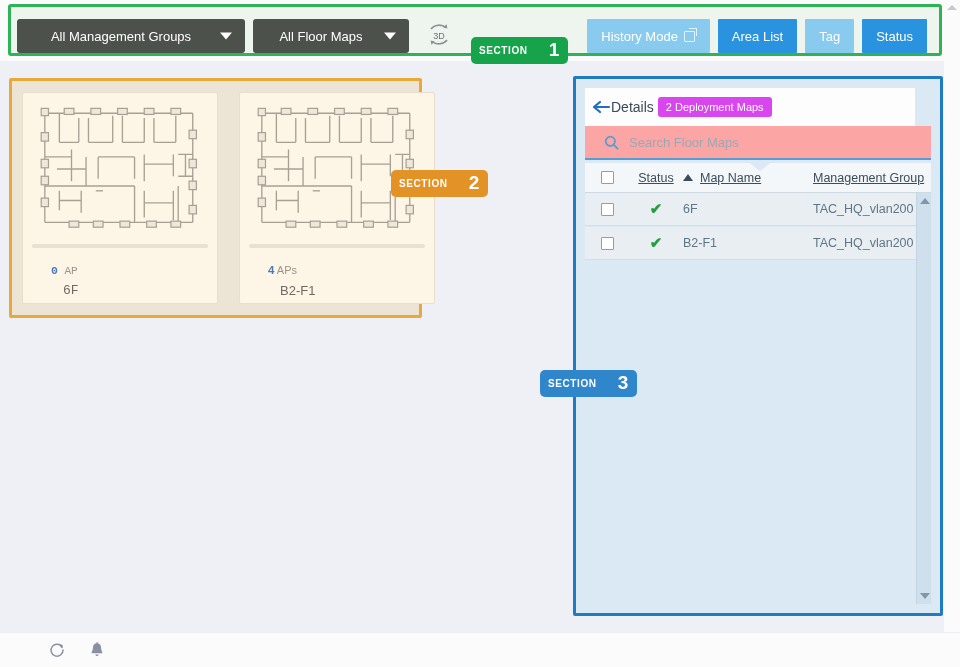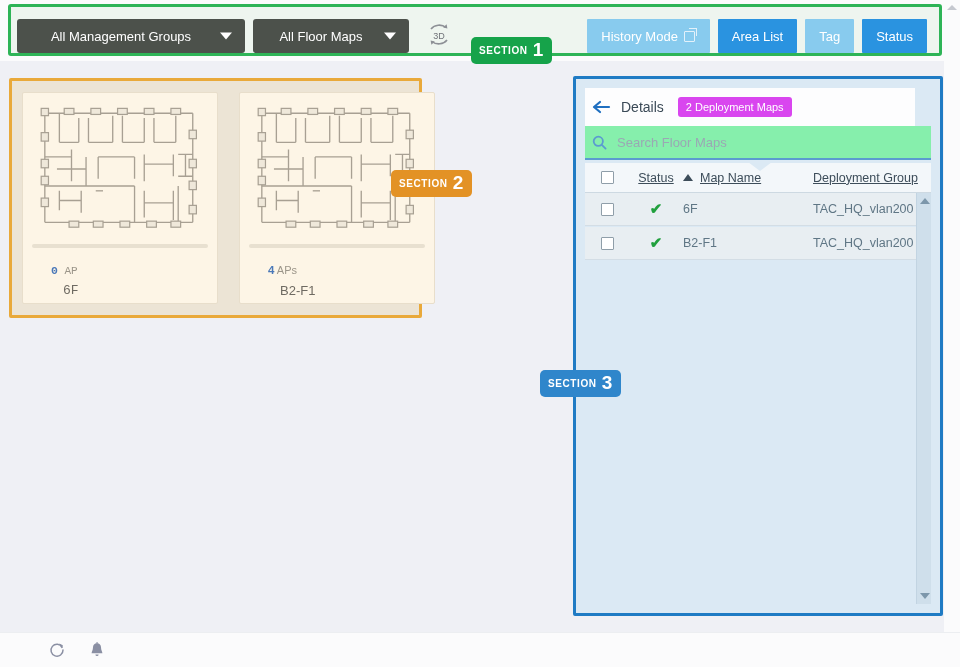--- a/index.html
+++ b/index.html
@@ -79,21 +79,21 @@
   .ext-ico i { position: absolute; inset: 1px 1px 0 0; border: 1.4px solid #e3f1fa; border-radius: 1px; }
   .ext-ico b {
     position: absolute; right: -1px; top: -2px; width: 8px; height: 8px;
     border-top: 1.6px solid #e3f1fa; border-right: 1.6px solid #e3f1fa;
   }
 
   
   .sec-badge {
     position: absolute;
     height: 27px; border-radius: 5px;
-    display: flex; align-items: center; gap: 5px;
+    display: flex; align-items: center; gap: 21px;
     padding: 0 9px 0 8px;
     color: #ffffff;
     z-index: 40;
   }
   .sec-badge .w { font-size: 10px; font-weight: bold; letter-spacing: .6px; }
   .sec-badge .n { font-size: 19px; font-weight: bold; line-height: 1; position: relative; top: -1px; }
   #sec1 { left: 471px; top: 37px; background: #16a34a; }
   #sec2 { left: 391px; top: 170px; background: #e39225; }
   #sec3 { left: 540px; top: 370px; background: #2f86cb; }
 
@@ -137,32 +137,32 @@
     position: absolute; left: 573px; top: 76px;
     width: 370px; height: 540px;
     background: #dbe9f4;
     border: 3px solid #1f7bc4;
     border-radius: 2px;
     overflow: hidden;
   }
   .dp-head {
     position: absolute; left: 9px; top: 9px; right: 25px; height: 38px;
     background: #fdfdfe;
-    display: flex; align-items: center; gap: 10px; padding-left: 6px;
+    display: flex; align-items: center; padding-left: 6px;
   }
   .collapse-ico { width: 20px; height: 14px; cursor: pointer; }
   .dp-title { font-size: 14px; color: #3b4a57; }
   .dp-chip {
     background: #d946ef; color: #ffffff; font-size: 11px;
     border-radius: 3px; padding: 4px 8px; margin-left: 4px;
   }
   .dp-search {
     position: absolute; left: 9px; top: 47px; right: 9px; height: 34px;
-    background: #86efac;
-    display: flex; align-items: center; gap: 10px; padding-left: 7px;
+    background: #fca5a5;
+    display: flex; align-items: center; gap: 10px; padding-left: 19px;
     border-bottom: 2px solid #5b9bd0;
   }
   .dp-search input {
     border: none; outline: none; background: transparent;
     font-size: 13px; color: #4b5b68; width: 90%;
     font-family: "Liberation Sans", sans-serif;
   }
   .dp-search input::placeholder { color: #9aa8b4; }
 
   .thead {
@@ -393,21 +393,21 @@
     <div class="thead">
       <span class="notch"></span>
       <span class="col-cbx">
         <span class="cbx"></span>
       </span>
       <span class="col-stat u">Status</span>
       <span class="col-name">
         <span class="sortcaret"></span>
         <span class="u">Map Name</span>
       </span>
-      <span class="col-grp u">Deployment Group</span>
+      <span class="col-grp u">Management Group</span>
     </div>
 
     <div class="trow" id="row-0">
       <span class="col-cbx">
         <span class="cbx"></span>
       </span>
       <span class="col-stat tick">✔</span>
       <span class="col-name">6F</span>
       <span class="col-grp">TAC_HQ_vlan200</span>
     </div>

